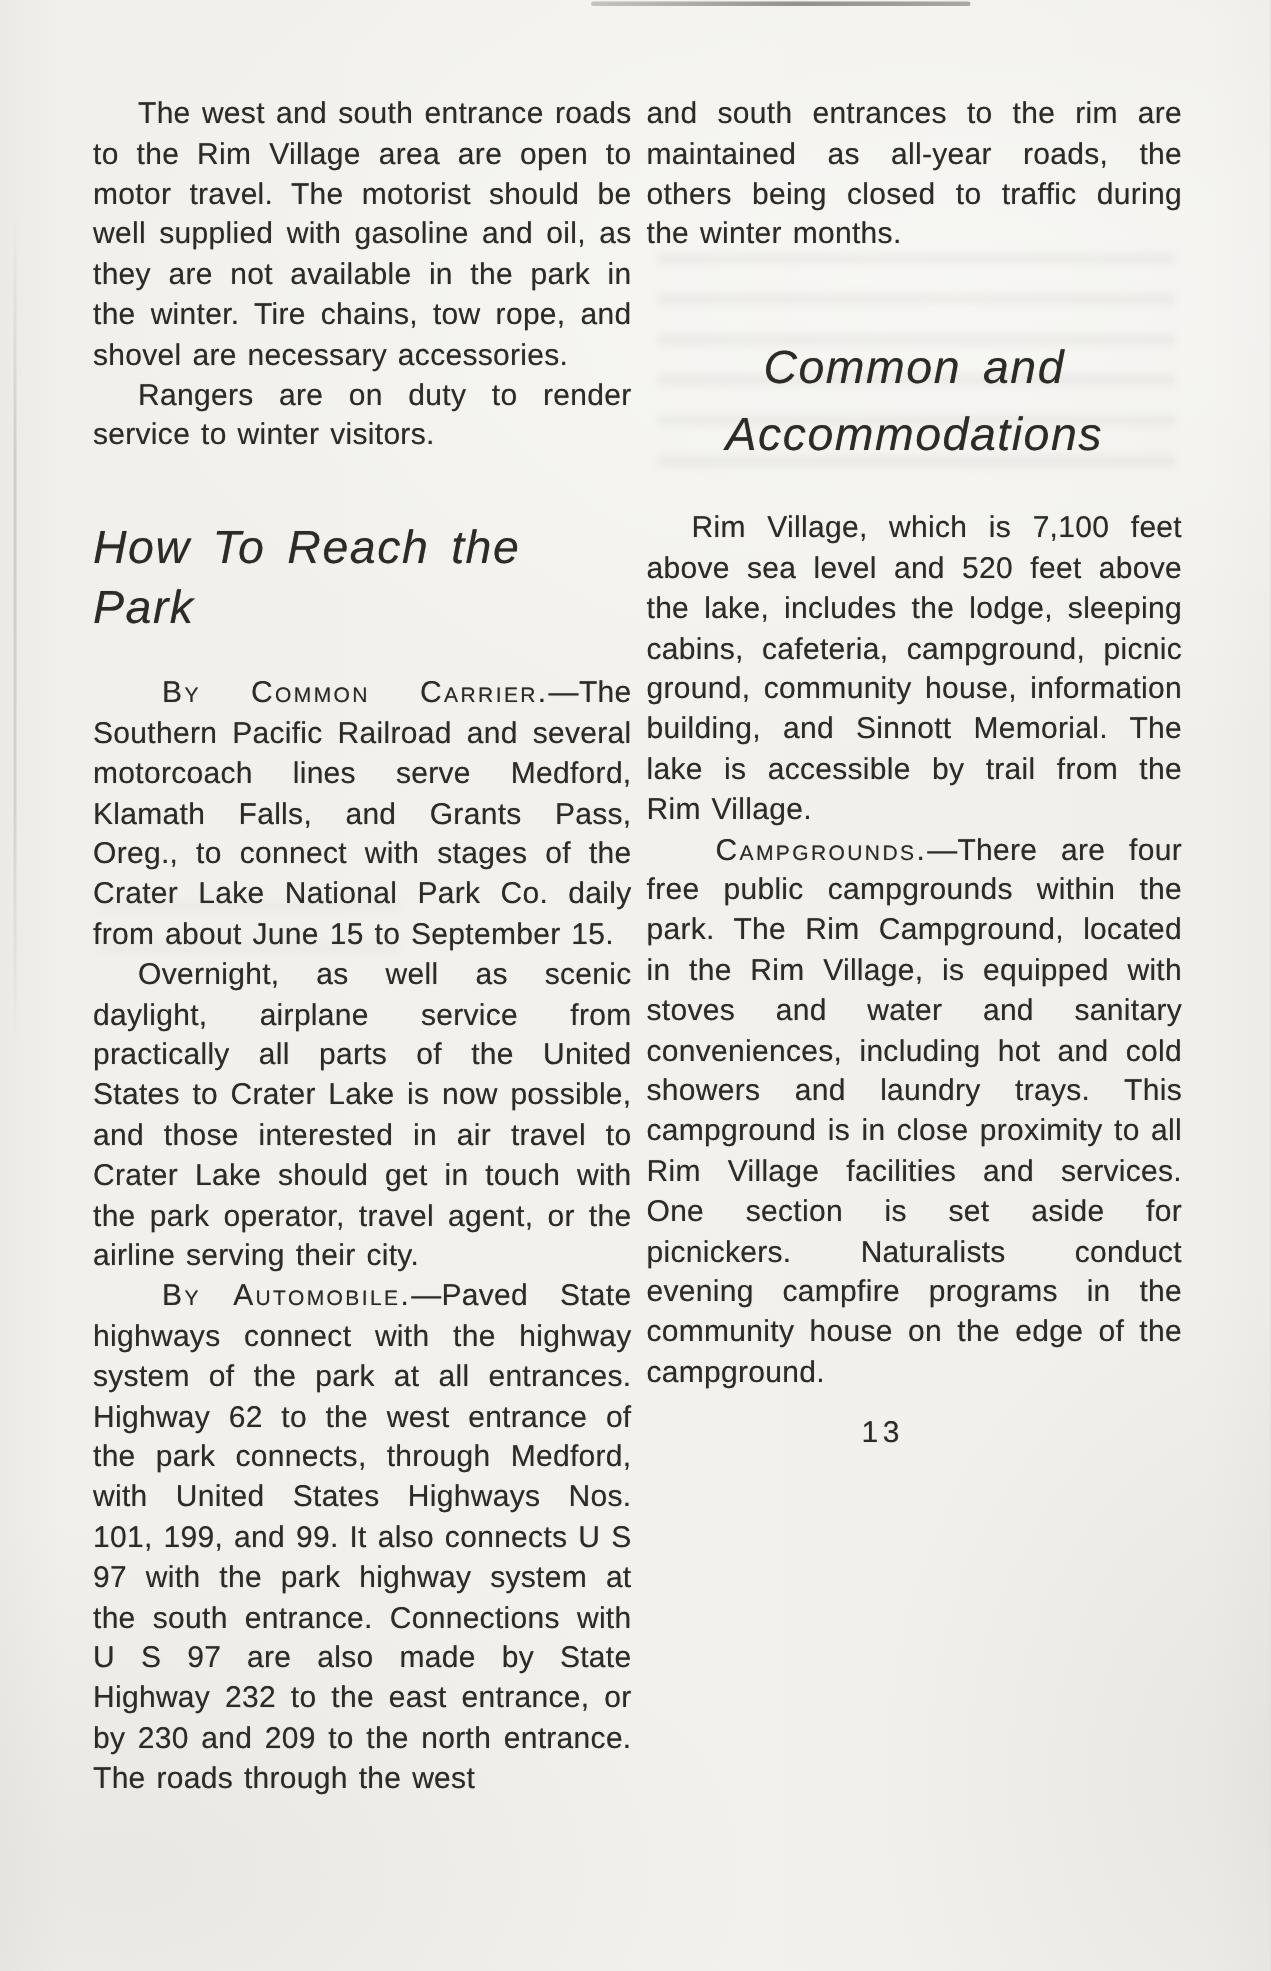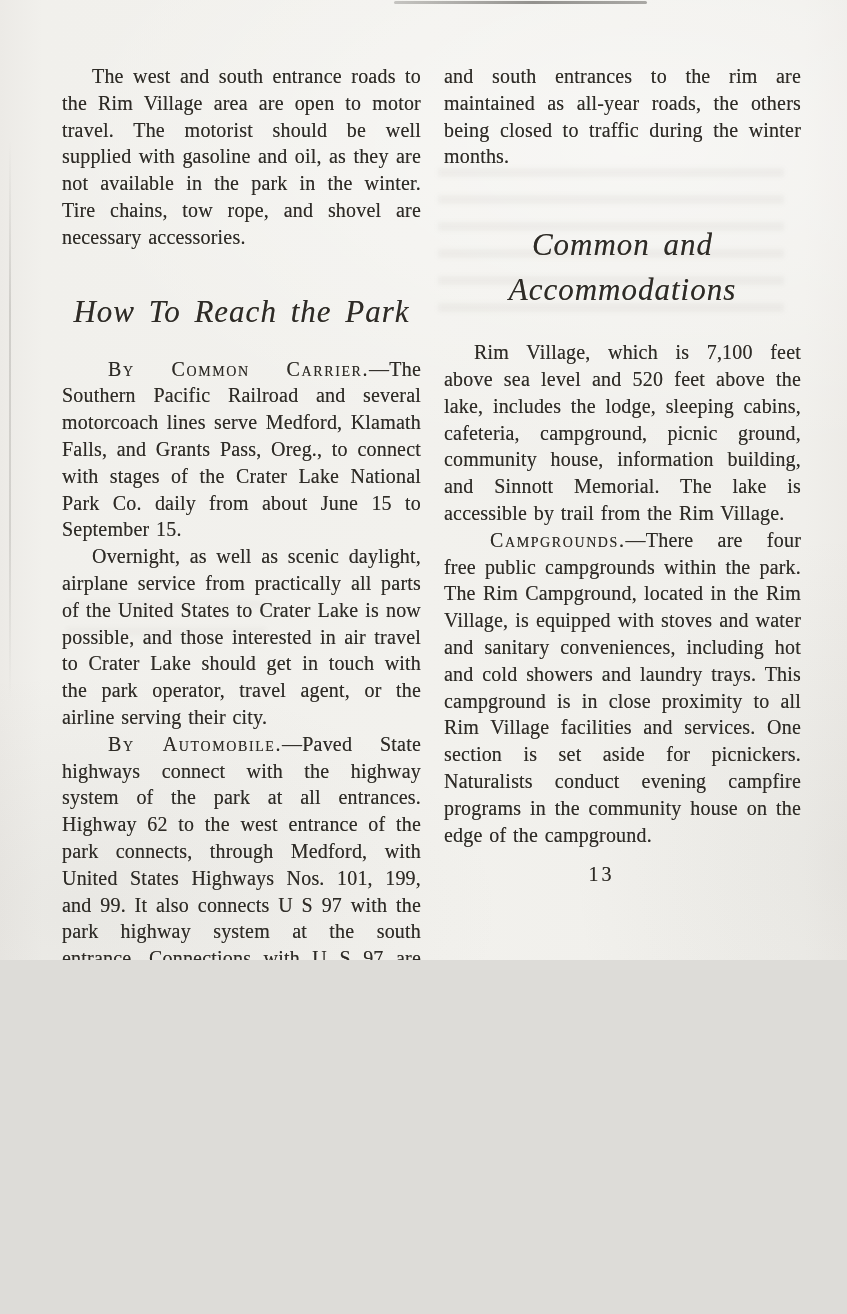--- a/index.html
+++ b/index.html
@@ -3,30 +3,30 @@
 <meta charset="utf-8">
 <style>
   html, body {
     margin: 0;
     padding: 0;
     background: #dddcd8;
   }
   .page {
     position: relative;
     width: 847px;
-    height: 960px;
+    height: 1314px;
     margin: 0;
     overflow: hidden;
     color: #2e2b26;
     background:
       radial-gradient(ellipse 900px 500px at 75% 15%, rgba(255,255,255,0.45), rgba(255,255,255,0) 65%),
       radial-gradient(ellipse 700px 400px at 10% 95%, rgba(120,118,112,0.07), rgba(120,118,112,0) 60%),
       radial-gradient(ellipse 500px 600px at 100% 90%, rgba(130,128,120,0.08), rgba(130,128,120,0) 55%),
       linear-gradient(90deg, #eceae6 0%, #f1f0ec 5%, #f2f1ed 50%, #f0efeb 95%, #edebe7 100%);
-    font-family: Liberation Serif, serif;
+    font-family: Liberation Sans, sans-serif;
   }
 
   
   .top-edge-line {
     position: absolute;
     left: 394px;
     top: 1px;
     width: 253px;
     height: 3px;
     border-radius: 2px;
@@ -58,41 +58,41 @@
     position: absolute;
     top: 63px;
     text-align: justify;
     font-size: 20px;
     line-height: 26.8px;
     letter-spacing: 0.2px;
     word-spacing: 1.5px;
     text-shadow: 0 0 0.5px rgba(46,43,38,0.55);
   }
   .col-left  { left: 62px;  width: 359px; }
-  .col-right { left: 444px; width: 357px; }
+  .col-right { left: 431px; width: 357px; }
 
   p { margin: 0; text-indent: 30px; }
   p.no-indent { text-indent: 0; }
 
   .lead {
     font-variant: small-caps;
     letter-spacing: 1.6px;
     margin-left: 16px;
   }
 
   h2.section-heading {
     font-weight: normal;
     font-style: italic;
     font-size: 31px;
     line-height: 40px;
     letter-spacing: 1px;
     word-spacing: 5px;
     margin: 41px 0 24px 0;
     text-indent: 0;
-    text-align: center;
+    text-align: left;
     text-shadow: 0 0 0.5px rgba(46,43,38,0.55);
   }
   h2.section-heading.centered {
     text-align: center;
     margin: 52px auto 27px auto;
     max-width: 270px;
     line-height: 45px;
   }
 
   .page-number {
@@ -109,20 +109,21 @@
 
 <div class="page">
 
   <div class="top-edge-line"></div>
   <div class="left-fold-shadow"></div>
   <div class="bleed-artifact bleed-right"></div>
   <div class="bleed-artifact bleed-left"></div>
 
   <div class="col col-left">
     <p>The west and south entrance roads to the Rim Village area are open to motor travel.  The motorist should be well supplied with gasoline and oil, as they are not available in the park in the winter.  Tire chains, tow rope, and shovel are necessary accessories.</p>
+    <p>Rangers are on duty to render service to winter visitors.</p>
 
     <h2 class="section-heading">How To Reach the Park</h2>
 
     <p>
       <span class="lead">By Common Carrier.</span><span>—The Southern Pacific Railroad and several motorcoach lines serve Medford, Klamath Falls, and Grants Pass, Oreg., to connect with stages of the Crater Lake National Park Co. daily from about June 15 to September 15.</span>
     </p>
     <p>Overnight, as well as scenic daylight, airplane service from practically all parts of the United States to Crater Lake is now possible, and those interested in air travel to Crater Lake should get in touch with the park operator, travel agent, or the airline serving their city.</p>
     <p>
       <span class="lead">By Automobile.</span><span>—Paved State highways connect with the highway system of the park at all entrances.  Highway 62 to the west entrance of the park connects, through Medford, with United States Highways Nos. 101, 199, and 99.  It also connects U S 97 with the park highway system at the south entrance.  Connections with U S 97 are also made by State Highway 232 to the east entrance, or by 230 and 209 to the north entrance.  The roads through the west</span>
     </p>

